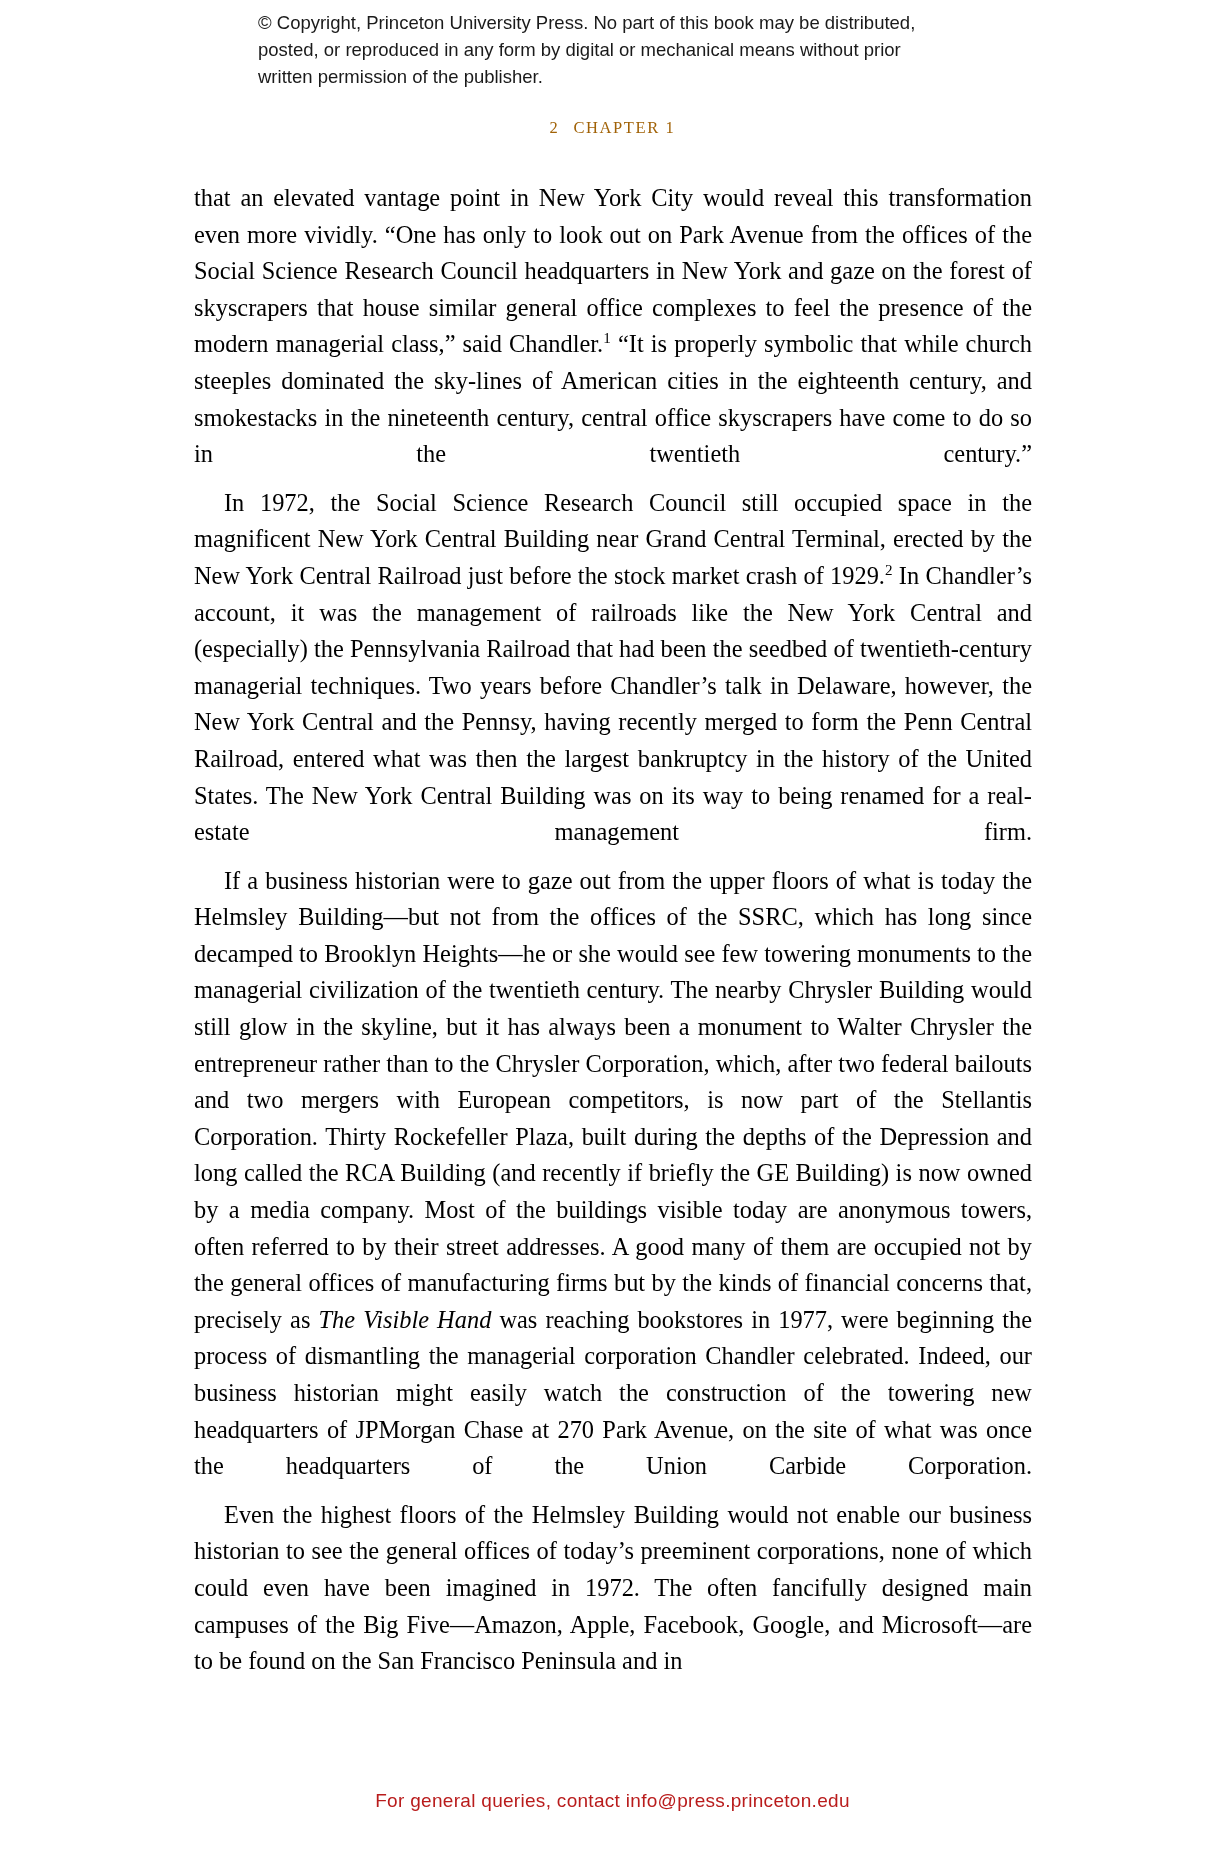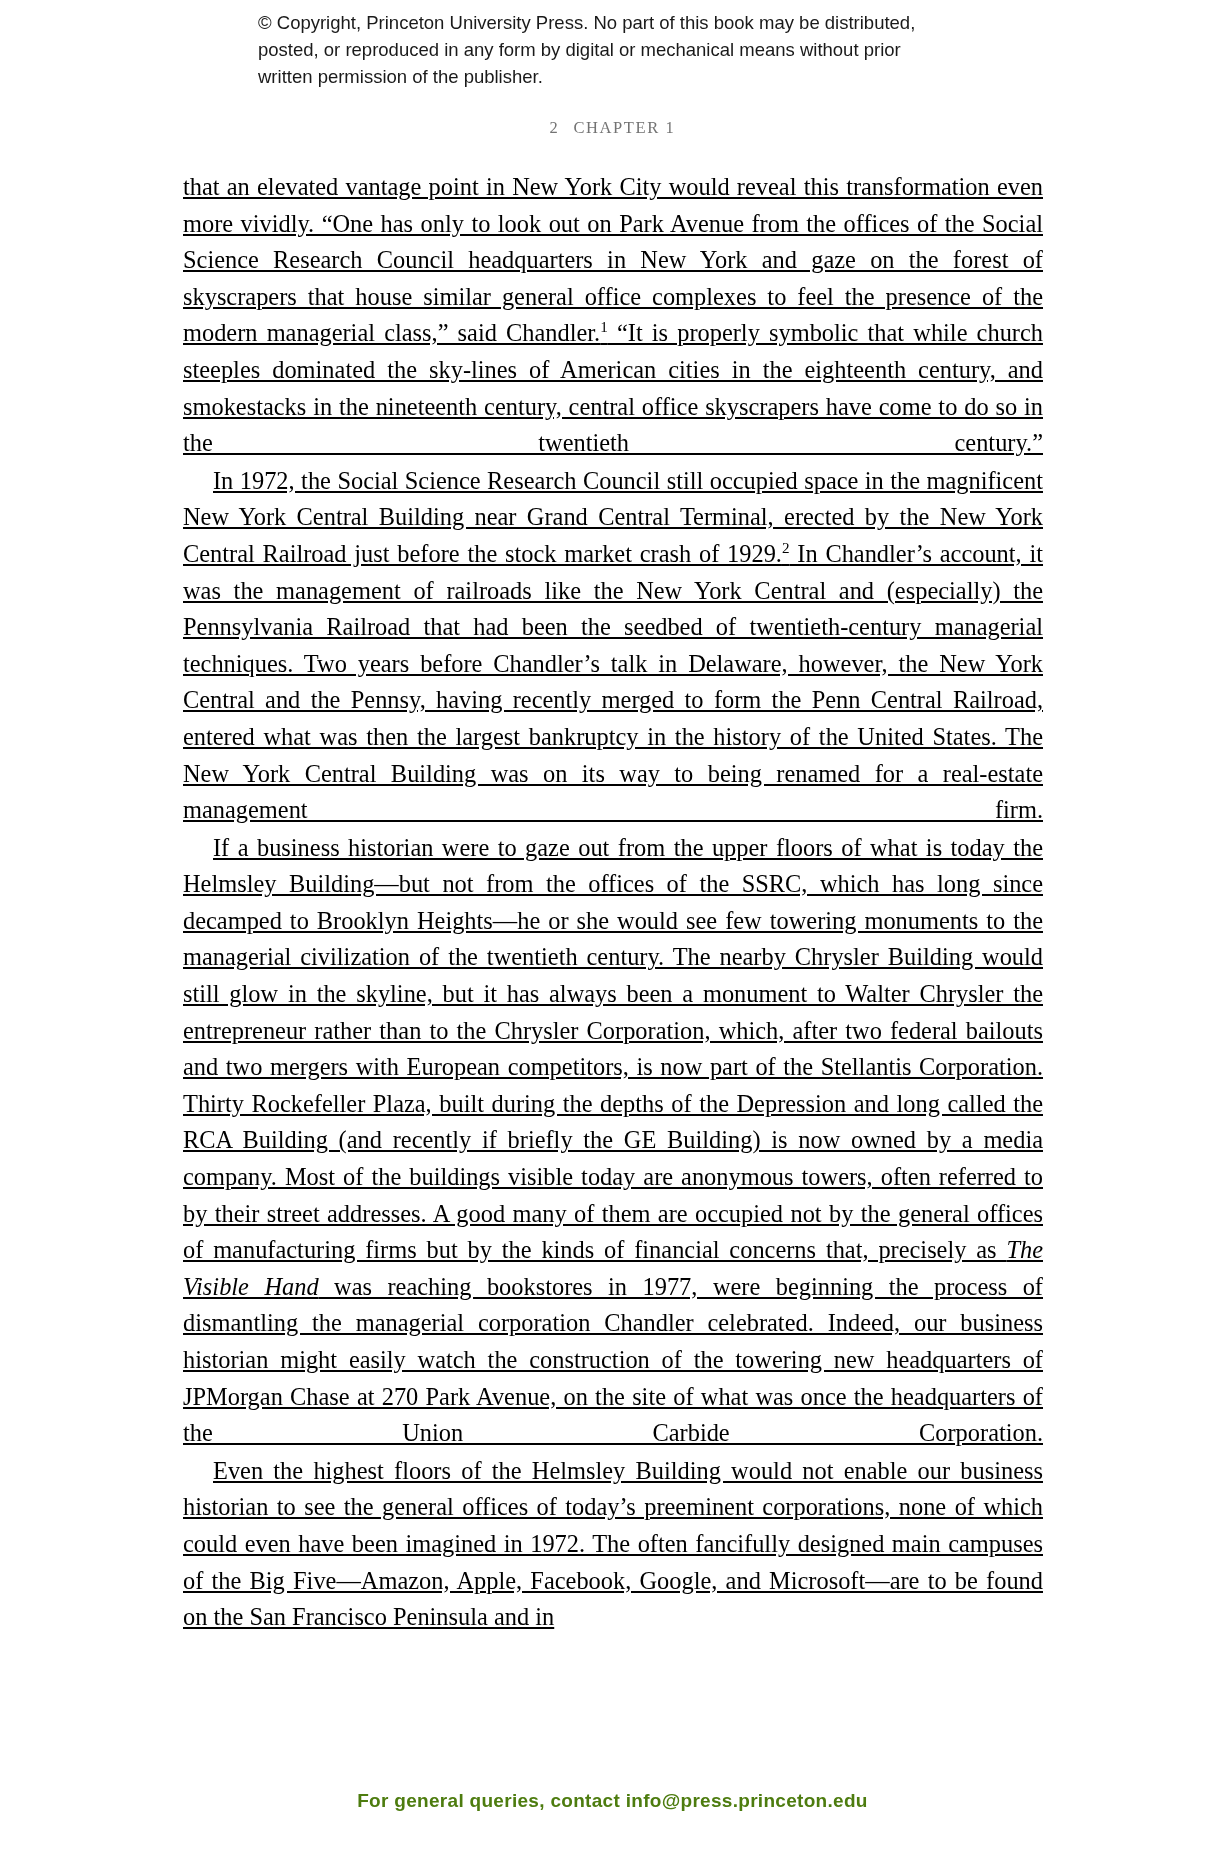--- a/index.html
+++ b/index.html
@@ -33,40 +33,39 @@
   }
   .running-head {
     position: absolute;
     top: 118px;
     left: 0;
     width: 1225px;
     text-align: center;
     font-family: "Liberation Serif", serif;
     font-size: 16.5px;
     letter-spacing: 1.6px;
-    color: #737373;
+    color: #a16207;
   }
   .running-head .folio {
     margin-right: 14px;
   }
   .body-text {
     position: absolute;
     top: 168px;
     left: 182px;
     width: 862px;
     font-size: 24.4px;
     line-height: 36.6px;
     text-align: justify;
     color: #000000;
     -webkit-font-smoothing: antialiased;
   }
   .body-text p {
-    margin: 1px;
+    margin: 12px;
     text-indent: 0;
-    text-decoration: underline;
   }
   .body-text p.indent {
     text-indent: 30px;
   }
   .body-text p.last-line-stretch {
     text-align-last: justify;
   }
   sup {
     font-size: 0.62em;
     vertical-align: super;
@@ -77,22 +76,21 @@
   }
   .footer {
     position: absolute;
     top: 1790px;
     left: 0;
     width: 1225px;
     text-align: center;
     font-family: "Liberation Sans", sans-serif;
     font-size: 19px;
     letter-spacing: 0.3px;
-    color: #4d7c0f;
-    font-weight: bold;
+    color: #b91c1c;
   }
 </style>
 </head>
 <body>
 
 <div class="page">
 
   <div class="copyright">© Copyright, Princeton University Press. No part of this book may be distributed, posted, or reproduced in any form by digital or mechanical means without prior written permission of the publisher.</div>
 
   <div class="running-head">

